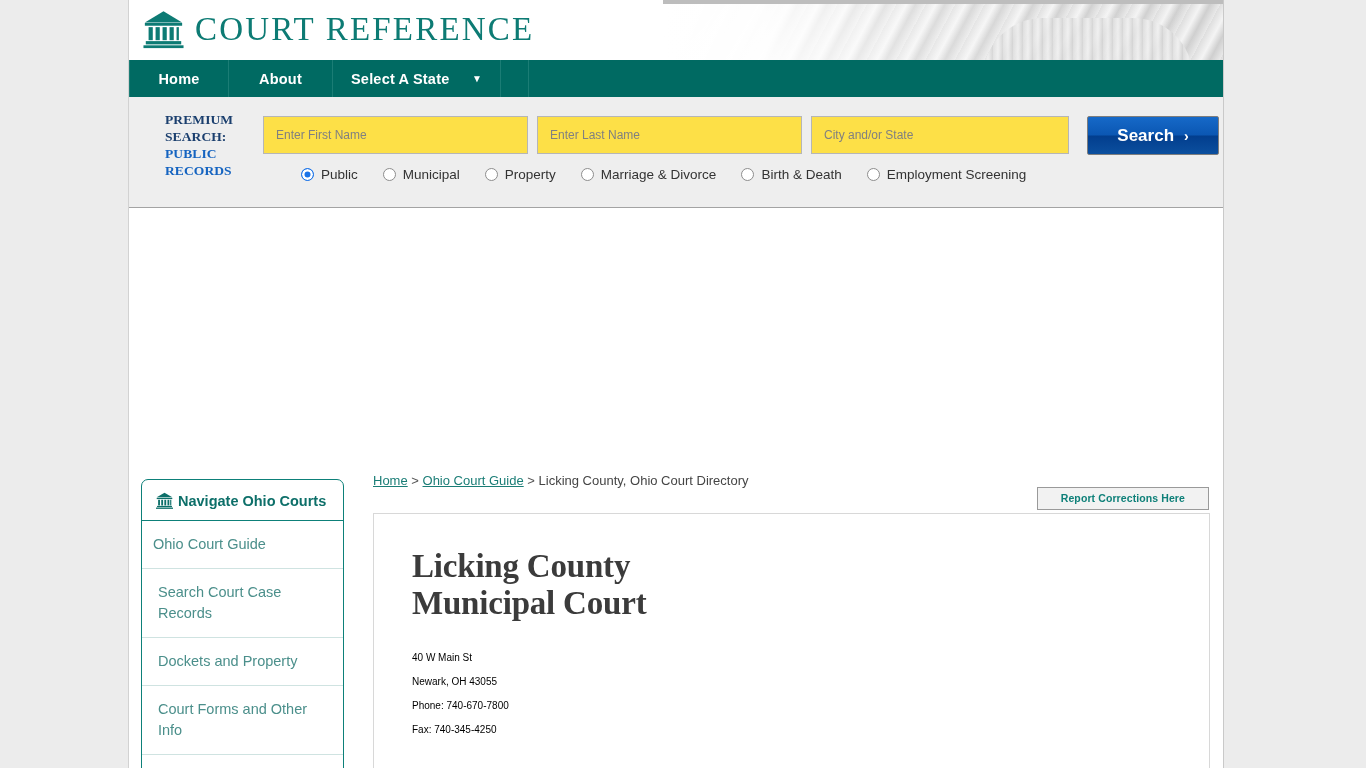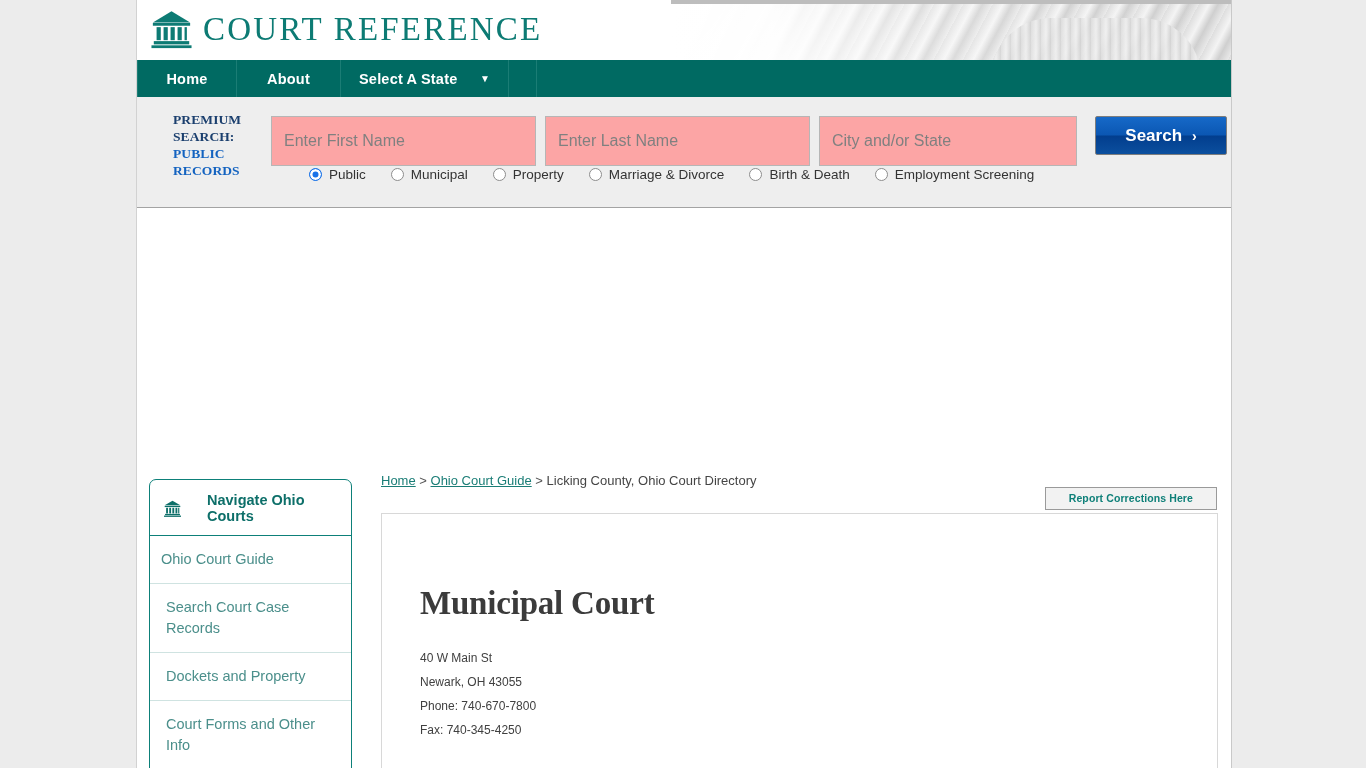--- a/index.html
+++ b/index.html
@@ -14,21 +14,21 @@
   #page {
     position: relative;
     width: 1366px;
     height: 768px;
     background: #ececec;
   }
 
   
   .site {
     position: absolute;
-    left: 136px;
+    left: 128px;
     top: 0;
     width: 1096px;
     min-height: 768px;
     background: #ffffff;
     border-left: 1px solid #d2d2d2;
     border-right: 1px solid #c9c9c9;
   }
 
   
   .masthead {
@@ -125,24 +125,24 @@
   .ps-label .blue { color: #1463c0; display: block; }
   .ps-label .dark { display: block; }
 
   .fields {
     position: absolute;
     left: 134px; top: 19px;
     display: flex;
     gap: 9px;
   }
   .txt {
-    height: 50px;
+    height: 38px;
     border: 1px solid #b6b6b6;
-    background: #fca5a5;
-    font-size: 16px;
+    background: #fde047;
+    font-size: 12px;
     color: #333;
     padding: 0 12px;
     font-family: "Liberation Sans", sans-serif;
     outline: none;
   }
   .txt::placeholder { color: #808080; }
   .f-first { width: 265px; }
   .f-last { width: 265px; }
   .f-city { width: 258px; }
   .searchbtn {
@@ -234,21 +234,21 @@
     left: 12px; top: 271px;
     width: 203px;
     border: 1px solid #0d8079;
     border-radius: 7px;
     background: #fff;
     overflow: hidden;
   }
   .sb-head {
     display: flex;
     align-items: center;
-    gap: 26px;
+    gap: 5px;
     padding: 12px 10px 11px 14px;
     font-size: 14.5px;
     font-weight: bold;
     color: #0d6f69;
     border-bottom: 1px solid #0d8079;
   }
   .sb-head svg { width: 17px; height: 17px; flex: none; }
   .sb-item {
     padding: 13px 14px 13px 16px;
     font-size: 14.5px;
@@ -272,22 +272,22 @@
   .court-title {
     font-family: "Liberation Serif", serif;
     font-size: 33px;
     font-weight: bold;
     color: #3b3b3b;
     line-height: 37px;
     margin: 0 0 24px 0;
     letter-spacing: -.2px;
   }
   .addr, .phones {
-    font-size: 12px;
-    color: #404040;
+    font-size: 10px;
+    color: #000000;
     line-height: 24px;
   }
   .phones { }
 </style>
 </head>
 <body>
 
 <div id="page">
   <div class="site">
 
@@ -408,21 +408,21 @@
           <span>Court Forms and Other Info</span>
         </div>
         <div class="sb-item">
           
         </div>
 
       </div>
 
       <div class="card">
         <h1 class="court-title">
-          <br>
+          <span>Licking County</span><br>
           <span>Municipal Court</span>
         </h1>
         <div class="addr">
           <div>40 W Main St</div>
           <div>Newark, OH 43055</div>
         </div>
         <div class="phones">
           <div>Phone: 740-670-7800</div>
           <div>Fax: 740-345-4250</div>
         </div>

